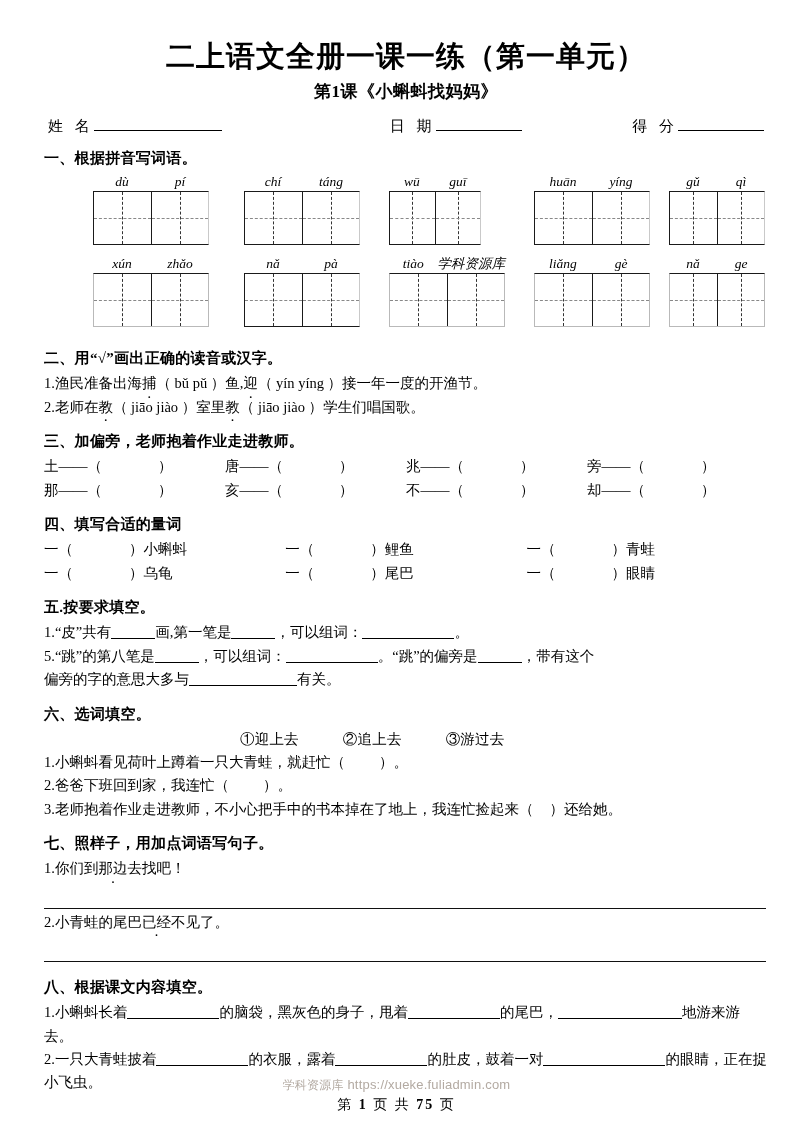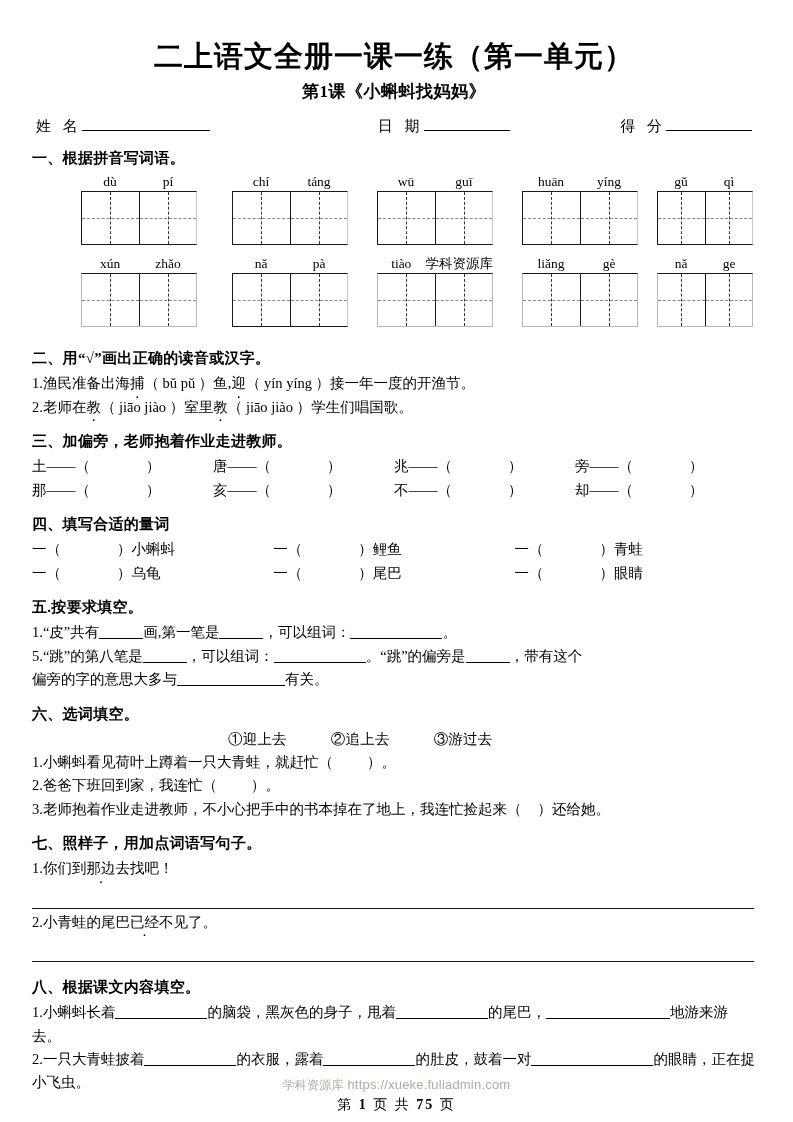--- a/index.html
+++ b/index.html
@@ -17,21 +17,21 @@
   }
   .page {
     position: relative;
     width: 793px;
     height: 1122px;
     padding: 0;
     box-sizing: border-box;
   }
   .inner {
     position: absolute;
-    left: 32px;
+    left: 44px;
     top: 0;
     width: 724px;
   }
 
   
   .doc-title {
     text-align: center;
     font-size: 29px;
     font-weight: bold;
     letter-spacing: 1px;
@@ -83,20 +83,21 @@
 
   
   .grid-block { margin-top: 4px; }
   .grid-row {
     position: relative;
     height: 82px;
   }
   .gcell {
     position: absolute;
     top: 0;
+    font-style: italic;
   }
   .py {
     font-size: 13.5px;
     font-family: "Liberation Serif", "DejaVu Serif", serif;
     height: 19px;
     line-height: 19px;
     display: flex;
     width: 100%;
   }
   .py span {
@@ -254,21 +255,21 @@
         <div class="gcell" style="left:200px;width:116px;">
           <div class="py">
               <span>chí</span>
               <span>táng</span>
             </div>
           <div class="boxes">
               <div class="bx"></div>
               <div class="bx"></div>
             </div>
         </div>
-        <div class="gcell" style="left:345px;width:116px;">
+        <div class="gcell" style="left:345px;width:92px;">
           <div class="py">
               <span>wū</span>
               <span>guī</span>
             </div>
           <div class="boxes">
               <div class="bx"></div>
               <div class="bx"></div>
             </div>
         </div>
         <div class="gcell" style="left:490px;width:116px;">

